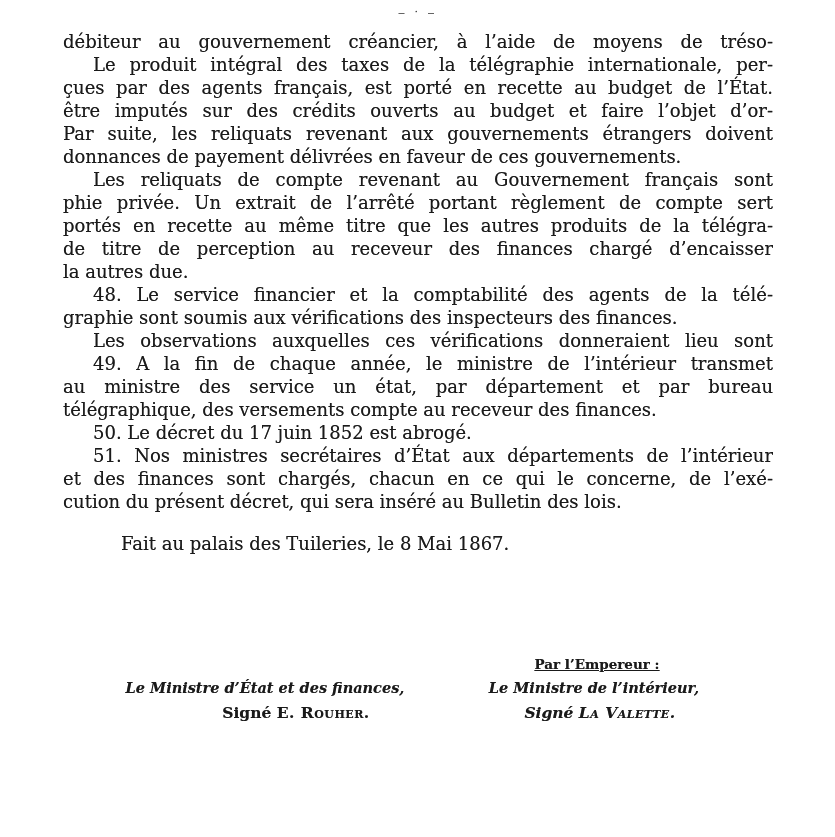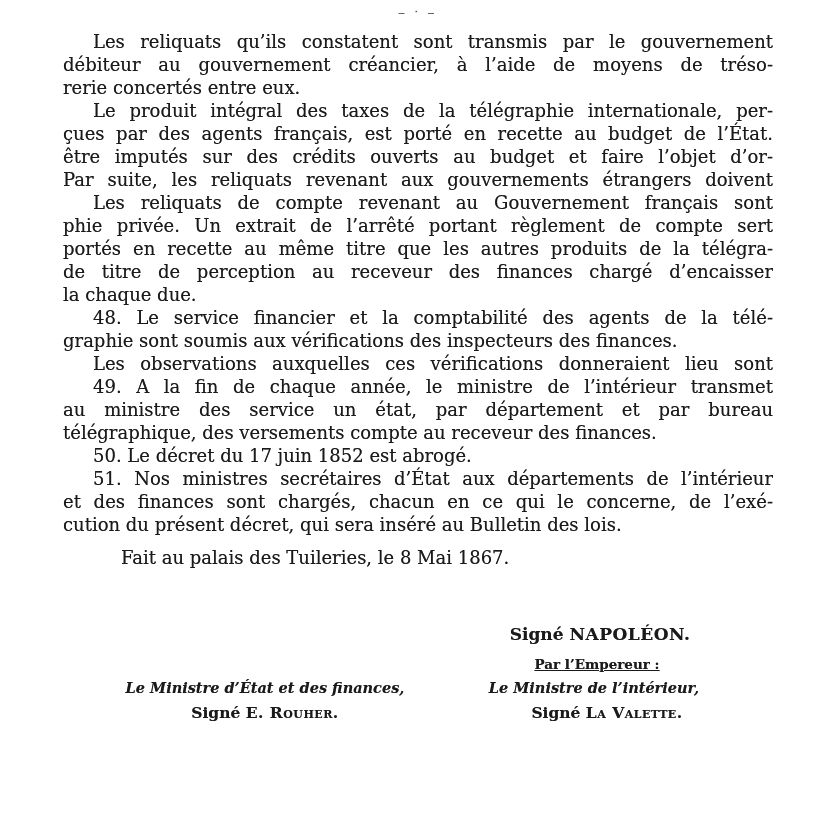--- a/index.html
+++ b/index.html
@@ -39,21 +39,21 @@
     text-align: justify;
     text-align-last: justify;
     height: 23px;
     overflow: hidden;
     white-space: nowrap;
   }
   .line.last {
     text-align-last: left;
   }
   .line.first { text-indent: 30px; }
-  .para.dateline { margin-top: 10px; }
+  .para.dateline { margin-top: 19px; }
   .para.dateline .line { text-indent: 58px; }
 
   .signatures { position: absolute; inset: 0; pointer-events: none; }
   .sig {
     position: absolute;
     transform: translateX(-50%);
     white-space: nowrap;
     text-shadow: 0 0 0.4px rgba(25,25,25,0.55);
   }
   .sig-emperor {
@@ -64,52 +64,51 @@
   .sig-by-emperor {
     left: 597px; top: 656px;
     font-size: 13.5px; font-weight: bold; text-decoration: underline;
   }
   .sig-title {
     font-size: 14.5px; font-style: italic; font-weight: 600;
   }
   .sig-title-left  { left: 265px; top: 679px; }
   .sig-title-right { left: 594px; top: 679px; }
   .sig-signed {
-    font-size: 15.5px; font-weight: 600;
+    font-size: 15.5px; font-weight: 600; margin-left: 31px;
   }
   .sig-signed-left  { left: 265px; top: 703px; }
-  .sig-signed-right { left: 607px; top: 703px; }
+  .sig-signed-right { left: 569px; top: 703px; font-style: italic; }
   .sig .name-sc { font-variant: small-caps; letter-spacing: 0.5px; }
 </style>
 </head>
 <body>
 
 <div class="page">
 
   <div class="page-mark">‒ · ‒</div>
 
   <div class="decree-body">
 
   <div class="para">
-        <div class="line first">Les reliquats qu’ils constatent sont transmis par le gouvernement</div>
         <div class="line">débiteur au gouvernement créancier, à l’aide de moyens de tréso-</div>
-        <div class="line last">rerie concertés entre eux.</div>
       </div>
       <div class="para">
         <div class="line first">Le produit intégral des taxes de la télégraphie internationale, per-</div>
         <div class="line">çues par des agents français, est porté en recette au budget de l’État.</div>
         <div class="line">être imputés sur des crédits ouverts au budget et faire l’objet d’or-</div>
         <div class="line">Par suite, les reliquats revenant aux gouvernements étrangers doivent</div>
+        <div class="line last">donnances de payement délivrées en faveur de ces gouvernements.</div>
       </div>
       <div class="para">
         <div class="line first">Les reliquats de compte revenant au Gouvernement français sont</div>
         <div class="line">phie privée. Un extrait de l’arrêté portant règlement de compte sert</div>
         <div class="line">portés en recette au même titre que les autres produits de la télégra-</div>
         <div class="line">de titre de perception au receveur des finances chargé d’encaisser</div>
-        <div class="line last">la chaque due.</div>
+        <div class="line last">la autres due.</div>
       </div>
       <div class="para">
         <div class="line first">48. Le service financier et la comptabilité des agents de la télé-</div>
         <div class="line last">graphie sont soumis aux vérifications des inspecteurs des finances.</div>
       </div>
       <div class="para">
         <div class="line first">Les observations auxquelles ces vérifications donneraient lieu sont</div>
       </div>
       <div class="para">
         <div class="line first">49. A la fin de chaque année, le ministre de l’intérieur transmet</div>
@@ -124,21 +123,20 @@
         <div class="line">et des finances sont chargés, chacun en ce qui le concerne, de l’exé-</div>
         <div class="line last">cution du présent décret, qui sera inséré au Bulletin des lois.</div>
       </div>
       <div class="para dateline">
         <div class="line first last">Fait au palais des Tuileries, le 8 Mai 1867.</div>
       </div>
     </div>
 
   <div class="signatures">
 
-    <div class="sig sig-emperor"><span>Signé </span><span class="name">NAPOLÉON.</span></div>
 
     <div class="sig sig-by-emperor">Par l’Empereur :</div>
 
     <div class="sig sig-title sig-title-right">Le Ministre de l’intérieur,</div>
 
     <div class="sig sig-title sig-title-left">Le Ministre d’État et des finances,</div>
 
     <div class="sig sig-signed sig-signed-left"><span>Signé </span><span class="name-sc">E. Rouher.</span></div>
 
     <div class="sig sig-signed sig-signed-right"><span>Signé </span><span class="name-sc">La Valette.</span></div>

